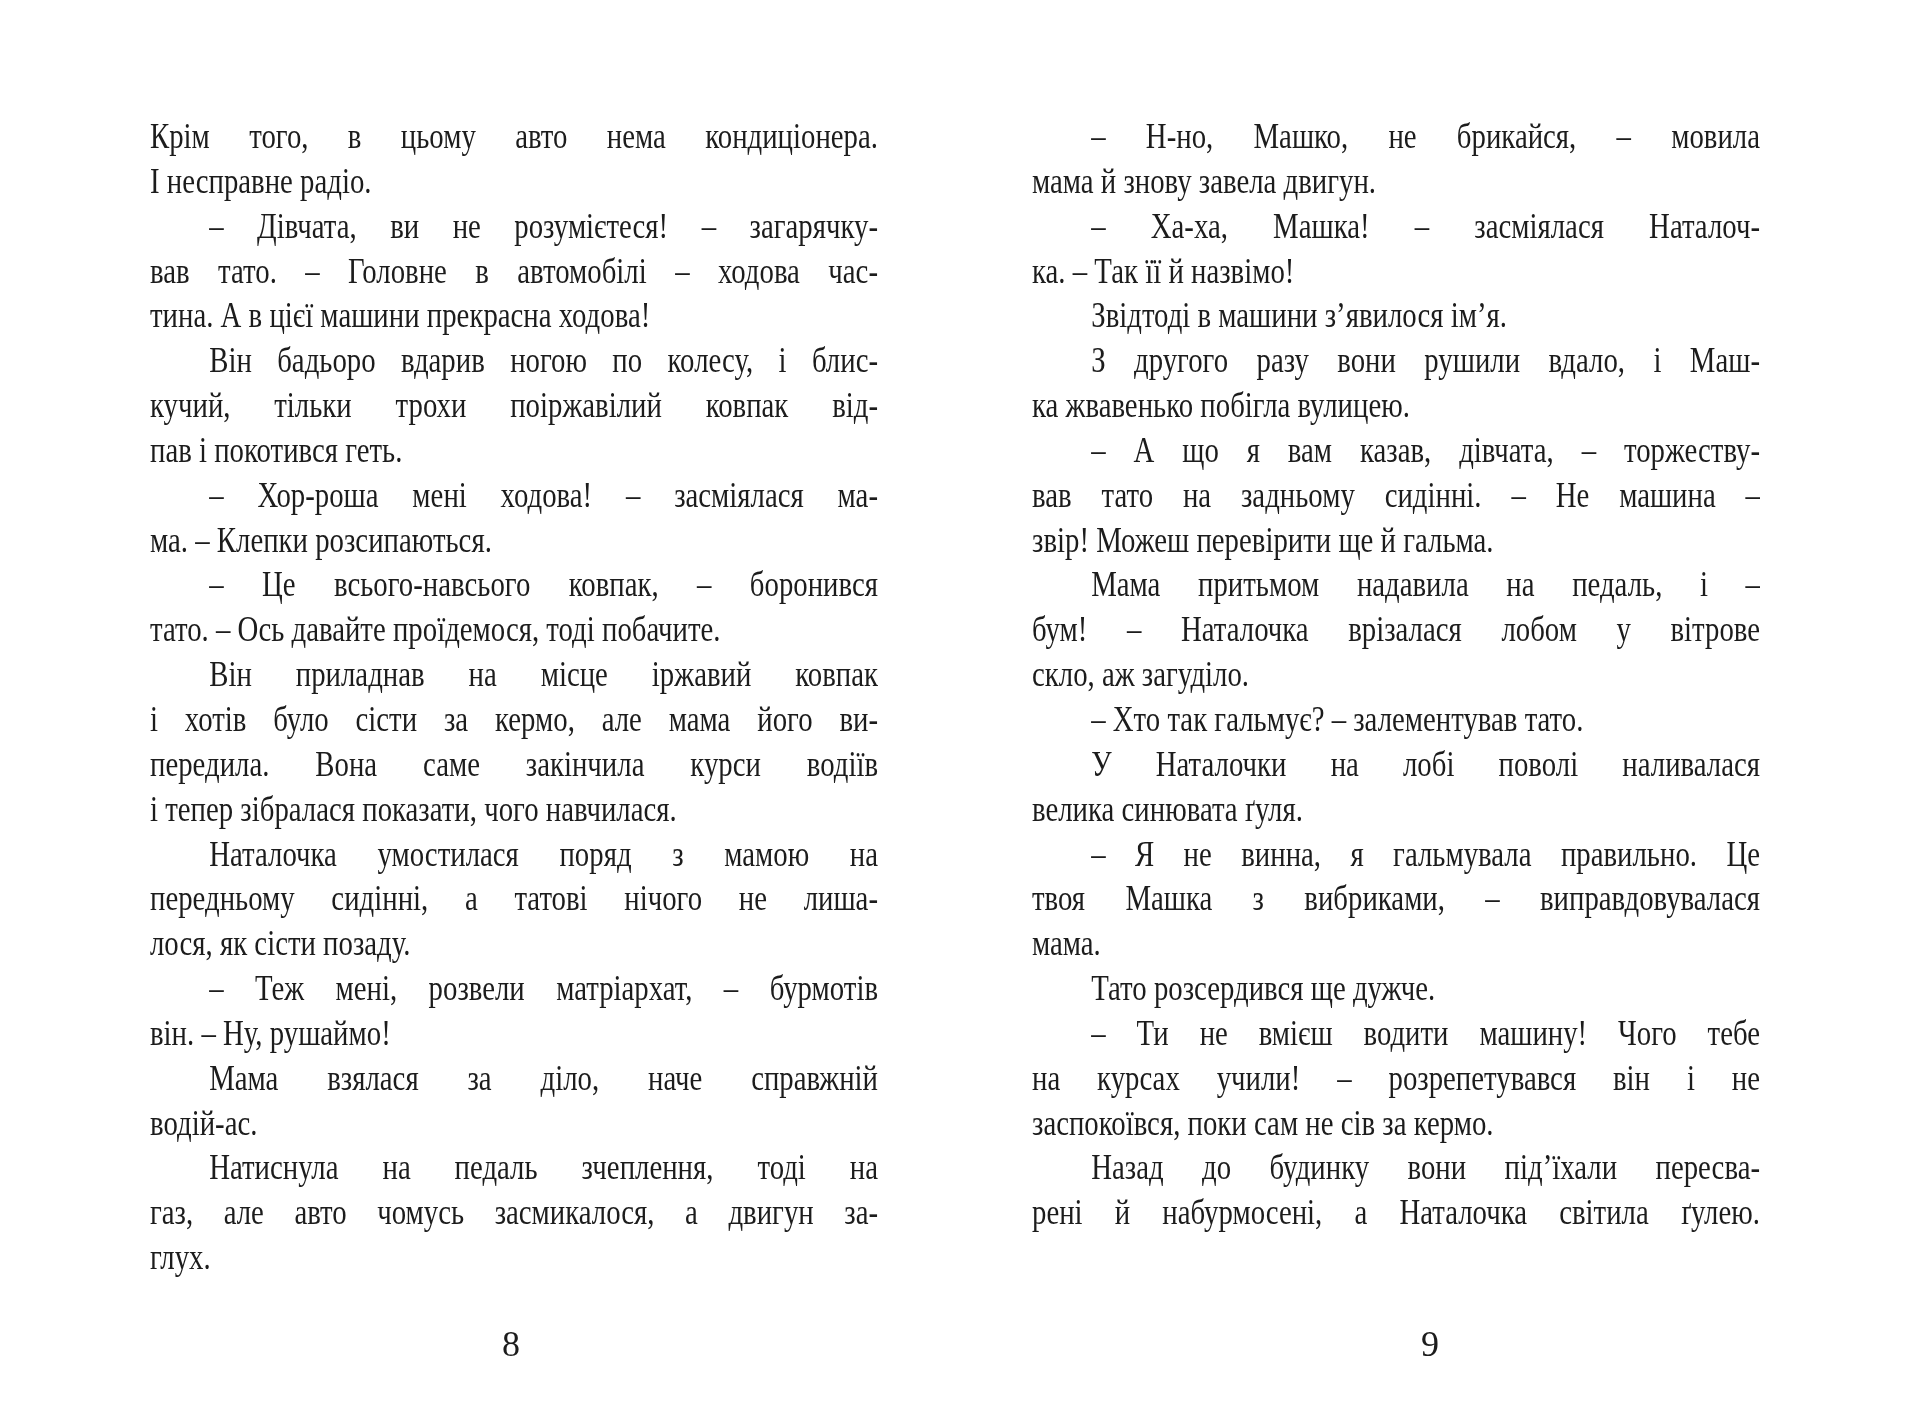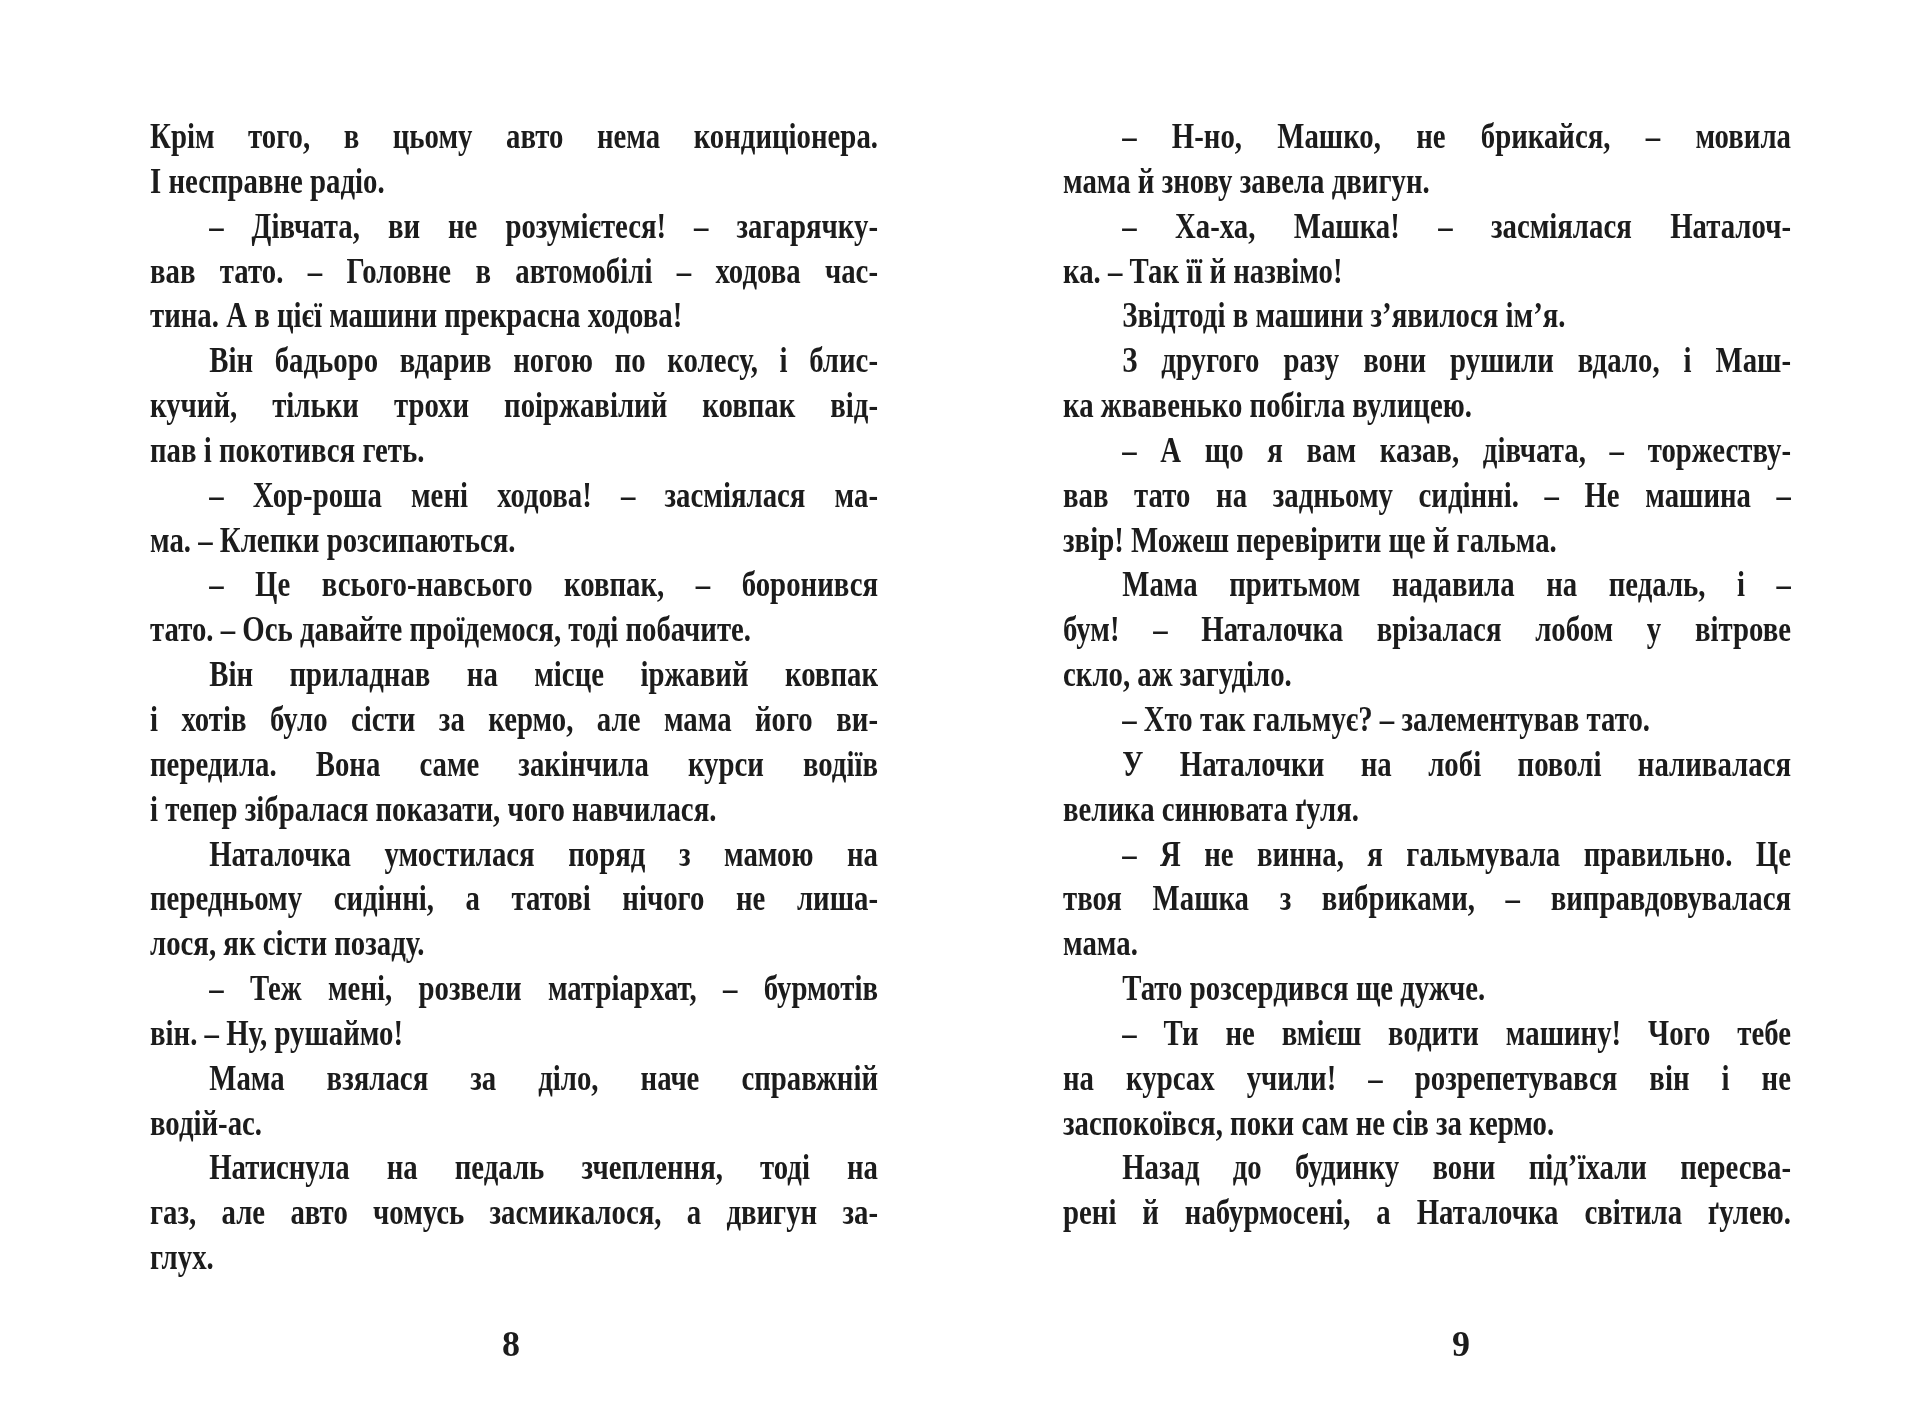--- a/index.html
+++ b/index.html
@@ -18,24 +18,23 @@
   .spread {
     position: absolute;
     left: 0; top: 0;
     width: 1920px;
     height: 1410px;
   }
   .page {
     position: absolute;
     top: 0;
     height: 1410px;
-    font-weight: bold;
   }
   .page-left { left: 0; width: 960px; }
-  .page-right { left: 956px; width: 960px; }
+  .page-right { left: 925px; width: 960px; }
 
   .column {
     position: absolute;
     top: 114px;
     width: 910px;            
     transform: scaleX(0.8);
     transform-origin: 0 0;
   }
   .page-left .column { left: 150px; }
   .page-right .column { left: 107px; }

